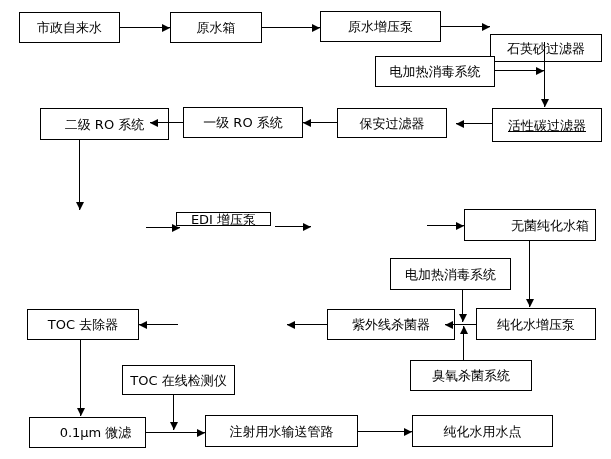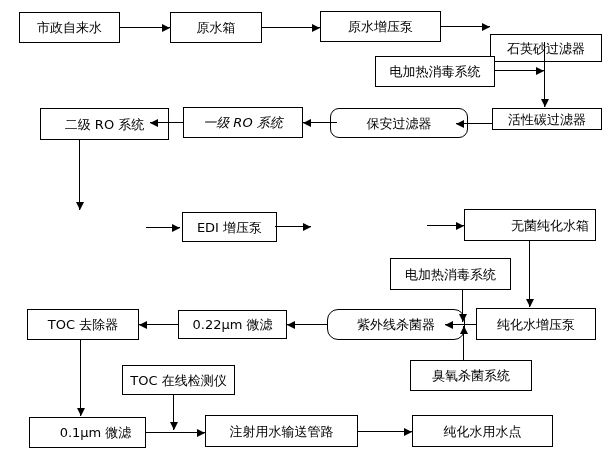--- a/index.html
+++ b/index.html
@@ -58,29 +58,28 @@
 </head>
 <body>
 
 <div id="canvas" style="width: 611px; height: 459px;">
     <div class="node" style="left: 19px; top: 12px; width: 101px; height: 31px;">市政自来水</div>
     <div class="node" style="left: 170px; top: 12px; width: 92px; height: 31px;">原水箱</div>
     <div class="node" style="left: 320px; top: 11px; width: 121px; height: 31px;">原水增压泵</div>
     <div class="node" style="left: 490px; top: 10px; width: 112px; height: 28px; margin-top: 24px;">石英砂过滤器</div>
     <div class="node" style="left: 375px; top: 56px; width: 120px; height: 31px;">电加热消毒系统</div>
     <div class="node" style="left: 21px; top: 108px; width: 129px; height: 32px; margin-left: 19px;">二级 RO 系统</div>
-    <div class="node" style="left: 183px; top: 107px; width: 120px; height: 31px; font-style: italic;">一级 RO 系统</div>
-    <div class="node" style="left: 330px; top: 108px; width: 138px; height: 30px; border-radius: 9px;">保安过滤器</div>
-    <div class="node" style="left: 492px; top: 108px; width: 110px; height: 22px;">活性碳过滤器</div>
-    <div class="node" style="left: 182px; top: 212px; width: 95px; height: 30px;">EDI 增压泵</div>
+    <div class="node" style="left: 183px; top: 107px; width: 120px; height: 31px;">一级 RO 系统</div>
+    <div class="node" style="left: 337px; top: 108px; width: 110px; height: 30px;">保安过滤器</div>
+    <div class="node" style="left: 492px; top: 108px; width: 110px; height: 34px; text-decoration: underline;">活性碳过滤器</div>
+    <div class="node" style="left: 176px; top: 212px; width: 95px; height: 14px;">EDI 增压泵</div>
     <div class="node" style="left: 464px; top: 209px; width: 132px; height: 32px; padding-left: 40px;">无菌纯化水箱</div>
     <div class="node" style="left: 390px; top: 258px; width: 121px; height: 32px;">电加热消毒系统</div>
     <div class="node" style="left: 27px; top: 309px; width: 112px; height: 31px;">TOC 去除器</div>
-    <div class="node" style="left: 178px; top: 310px; width: 109px; height: 29px;">0.22μm 微滤</div>
-    <div class="node" style="left: 327px; top: 309px; width: 138px; height: 31px; border-radius: 11px;">紫外线杀菌器</div>
+    <div class="node" style="left: 327px; top: 309px; width: 128px; height: 31px;">紫外线杀菌器</div>
     <div class="node" style="left: 476px; top: 308px; width: 120px; height: 32px;">纯化水增压泵</div>
     <div class="node" style="left: 410px; top: 360px; width: 122px; height: 31px;">臭氧杀菌系统</div>
     <div class="node" style="left: 122px; top: 365px; width: 113px; height: 30px;">TOC 在线检测仪</div>
     <div class="node" style="left: 29px; top: 417px; width: 117px; height: 31px; padding-left: 16px;">0.1μm 微滤</div>
     <div class="node" style="left: 205px; top: 415px; width: 153px; height: 32px;">注射用水输送管路</div>
     <div class="node" style="left: 412px; top: 415px; width: 141px; height: 32px;">纯化水用水点</div>
     <div class="line" style="left: 120px; top: 27px; width: 50px; height: 1px;"></div>
     <div class="arrow arrow-right" style="left: 162px; top: 24px;"></div>
     <div class="line" style="left: 262px; top: 27px; width: 58px; height: 1px;"></div>
     <div class="arrow arrow-right" style="left: 312px; top: 24px;"></div>

